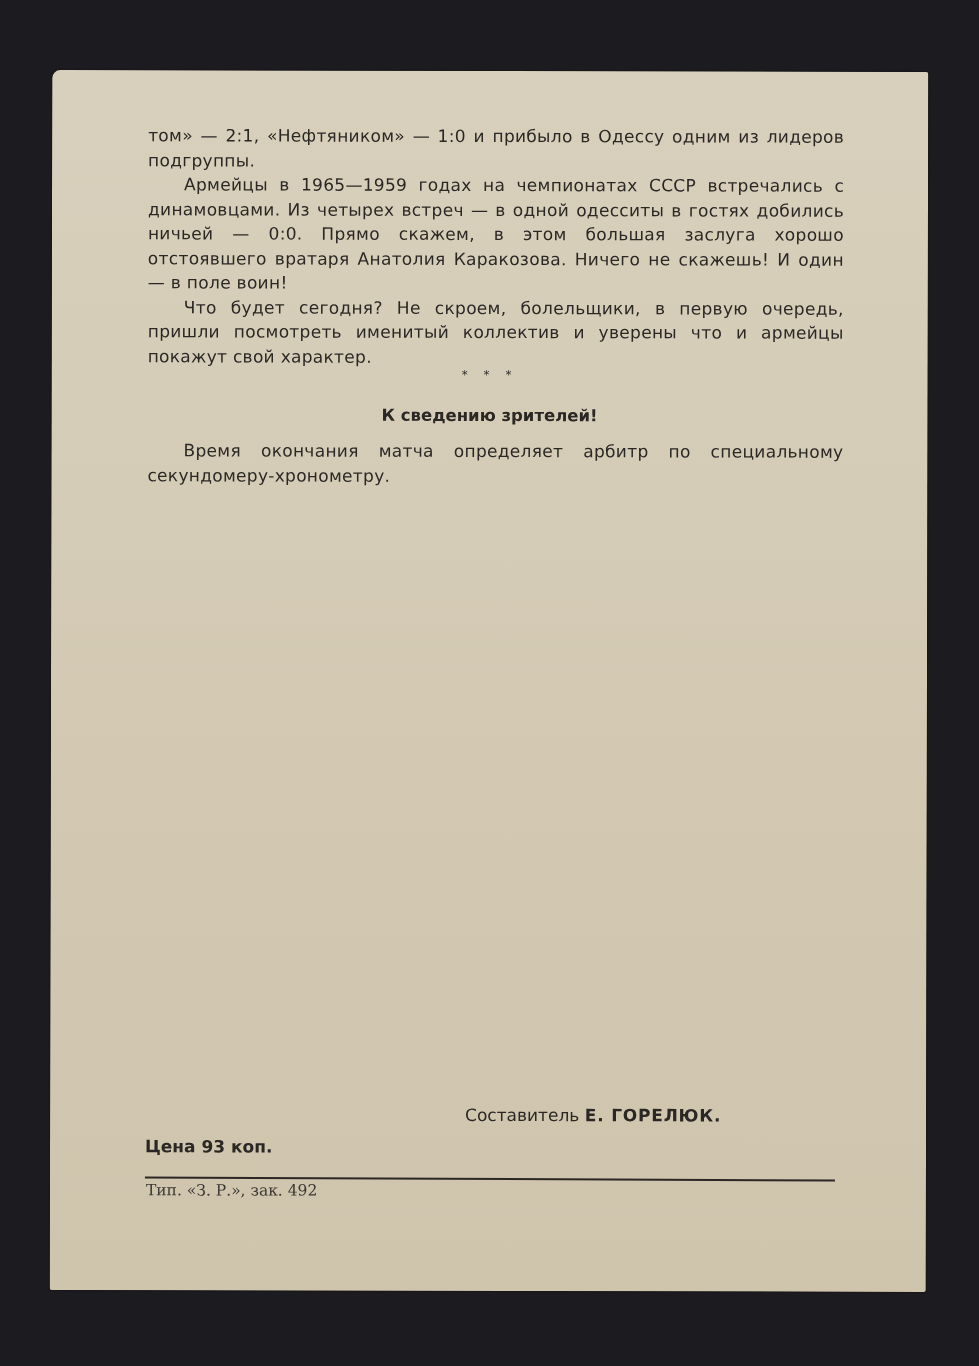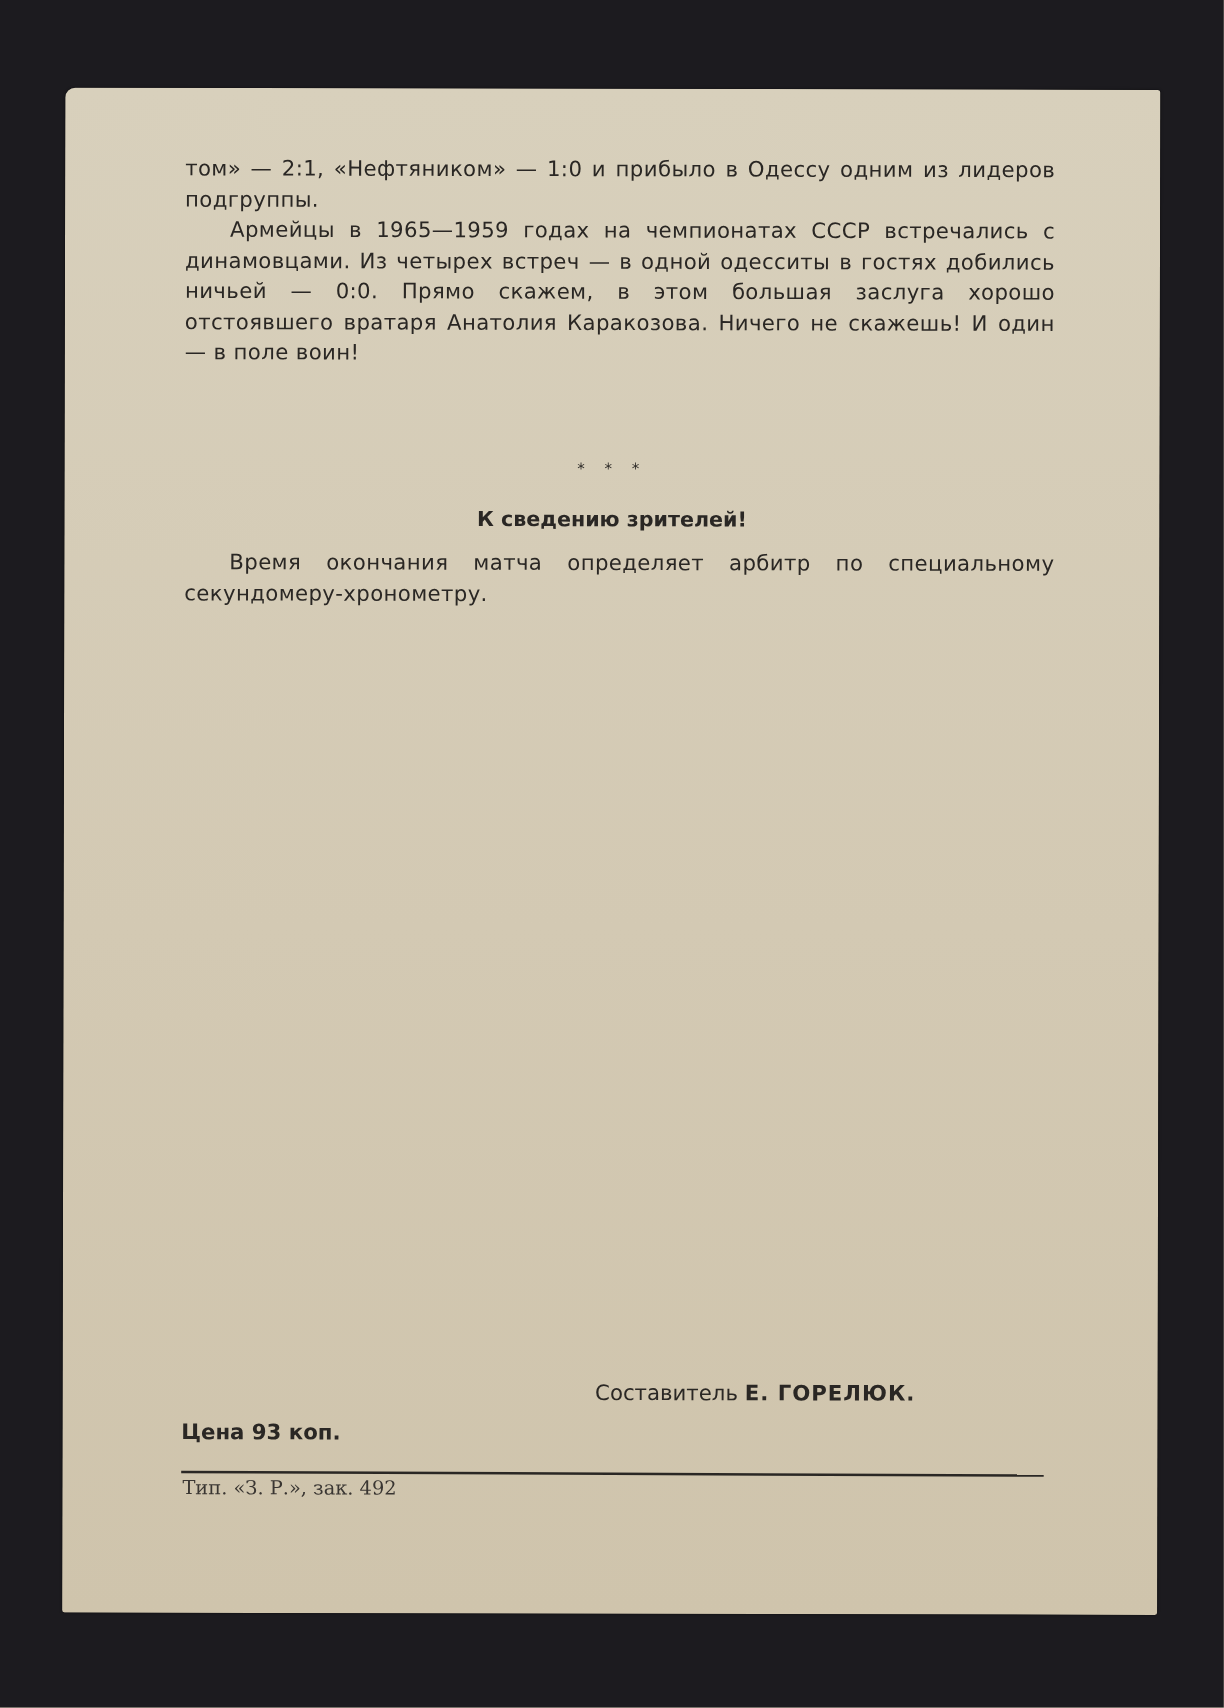--- a/index.html
+++ b/index.html
@@ -32,21 +32,21 @@
   .stars {
     position: absolute; top: 297px; left: 0; width: 876px;
     text-align: center; font-size: 12px; letter-spacing: 6px; color: #2a2724;
   }
   .notice-title {
     position: absolute; top: 335px; left: 0; width: 876px;
     text-align: center; font-weight: bold; font-size: 16.5px; color: #2a2724;
   }
   .notice-body { top: 368px; }
   .compiler {
-    position: absolute; top: 1034px; left: 426px;
+    position: absolute; top: 1034px; left: 415px;
     font-size: 17px; color: #2a2724;
   }
   .compiler b { font-weight: bold; letter-spacing: 0.8px; }
   .price {
     position: absolute; top: 1066px; left: 95px;
     font-size: 17px; font-weight: bold; color: #2a2724;
   }
   .rule {
     position: absolute; top: 1107px; left: 95px; width: 690px; height: 2px;
     background: #2a2724; transform: rotate(0.12deg);
@@ -57,20 +57,21 @@
   }
 </style>
 </head>
 <body>
 
 <div class="paper">
 
   <div class="text body-block">
     <p class="p">том» — 2:1, «Нефтяником» — 1:0 и прибыло в Одессу одним из лидеров подгруппы.</p>
     <p class="p indent">Армейцы в 1965—1959 годах на чемпионатах СССР встречались с динамовцами. Из четырех встреч — в одной одесситы в гостях добились ничьей — 0:0. Прямо скажем, в этом большая заслуга хорошо отстоявшего вратаря Анатолия Каракозова. Ничего не скажешь! И один — в поле воин!</p>
+    <p class="p indent">Что будет сегодня? Не скроем, болельщики, в первую очередь, пришли посмотреть именитый коллектив и уверены что и армейцы покажут свой характер.</p>
   </div>
 
   <div class="stars">* * *</div>
 
   <div class="notice-title">К сведению зрителей!</div>
 
   <div class="text notice-body">
     <p class="p indent">Время окончания матча определяет арбитр по специальному секундомеру-хронометру.</p>
   </div>
 

